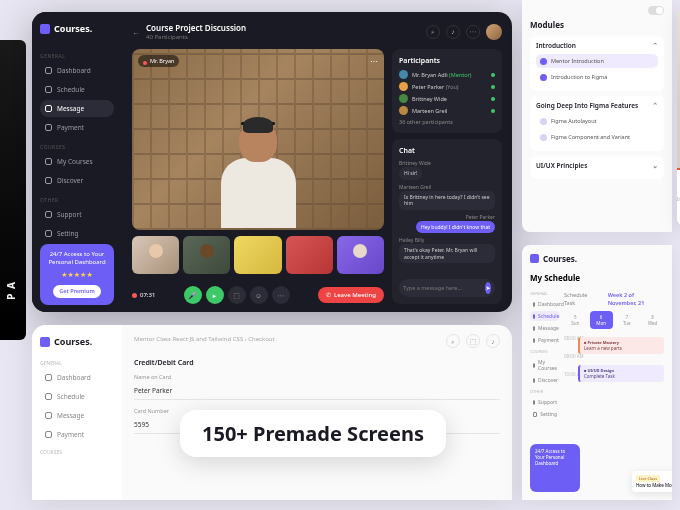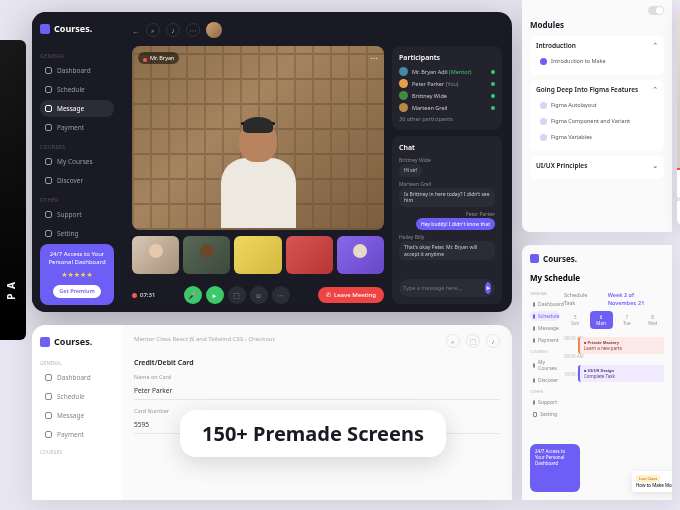--- a/index.html
+++ b/index.html
@@ -207,20 +207,24 @@
     <div class="v-promo">
       <div>24/7 Access to Your Personal Dashboard</div>
       <div class="v-promo-stars">★★★★★</div>
       <div class="v-promo-btn">Get Premium</div>
     </div>
   </div>
 
   <div class="v-main">
     <div class="v-header">
       <span class="v-back">←</span>
+      <div class="v-title-wrap">
+        <div class="v-title">Course Project Discussion</div>
+        <div class="v-sub">40 Participants</div>
+      </div>
       <div class="v-hicon">⌕</div>
       <div class="v-hicon">♪</div>
       <div class="v-hicon">⋯</div>
       <div class="v-avatar-h"></div>
     </div>
 
     <div class="v-body">
       <div class="v-stage">
         <div class="v-hero">
           <div class="v-shelf"></div>
@@ -360,41 +364,41 @@
 <div class="modules-panel">
   <div class="m-toggle">
         <div class="m-switch"></div>
       </div>
   <div class="m-title">Modules</div>
   <div class="m-group">
     <div class="m-ghead">
           <span>Introduction</span>
           <span class="m-chev">⌃</span>
         </div>
+    <div class="m-item hl">
+          <div class="m-bullet"></div>
+          <span>Mentor Introduction</span>
+        </div>
     <div class="m-item">
           <div class="m-bullet"></div>
-          <span>Introduction to Make</span>
+          <span>Introduction to Figma</span>
         </div>
   </div>
   <div class="m-group">
     <div class="m-ghead">
           <span>Going Deep Into Figma Features</span>
           <span class="m-chev">⌃</span>
         </div>
     <div class="m-item">
           <div class="m-bullet lt"></div>
           <span>Figma Autolayout</span>
         </div>
     <div class="m-item">
           <div class="m-bullet lt"></div>
           <span>Figma Component and Variant</span>
-        </div>
-    <div class="m-item">
-          <div class="m-bullet lt"></div>
-          <span>Figma Variables</span>
         </div>
   </div>
   <div class="m-group">
     <div class="m-ghead">
           <span>UI/UX Principles</span>
           <span class="m-chev">⌄</span>
         </div>
   </div>
 </div>
 

